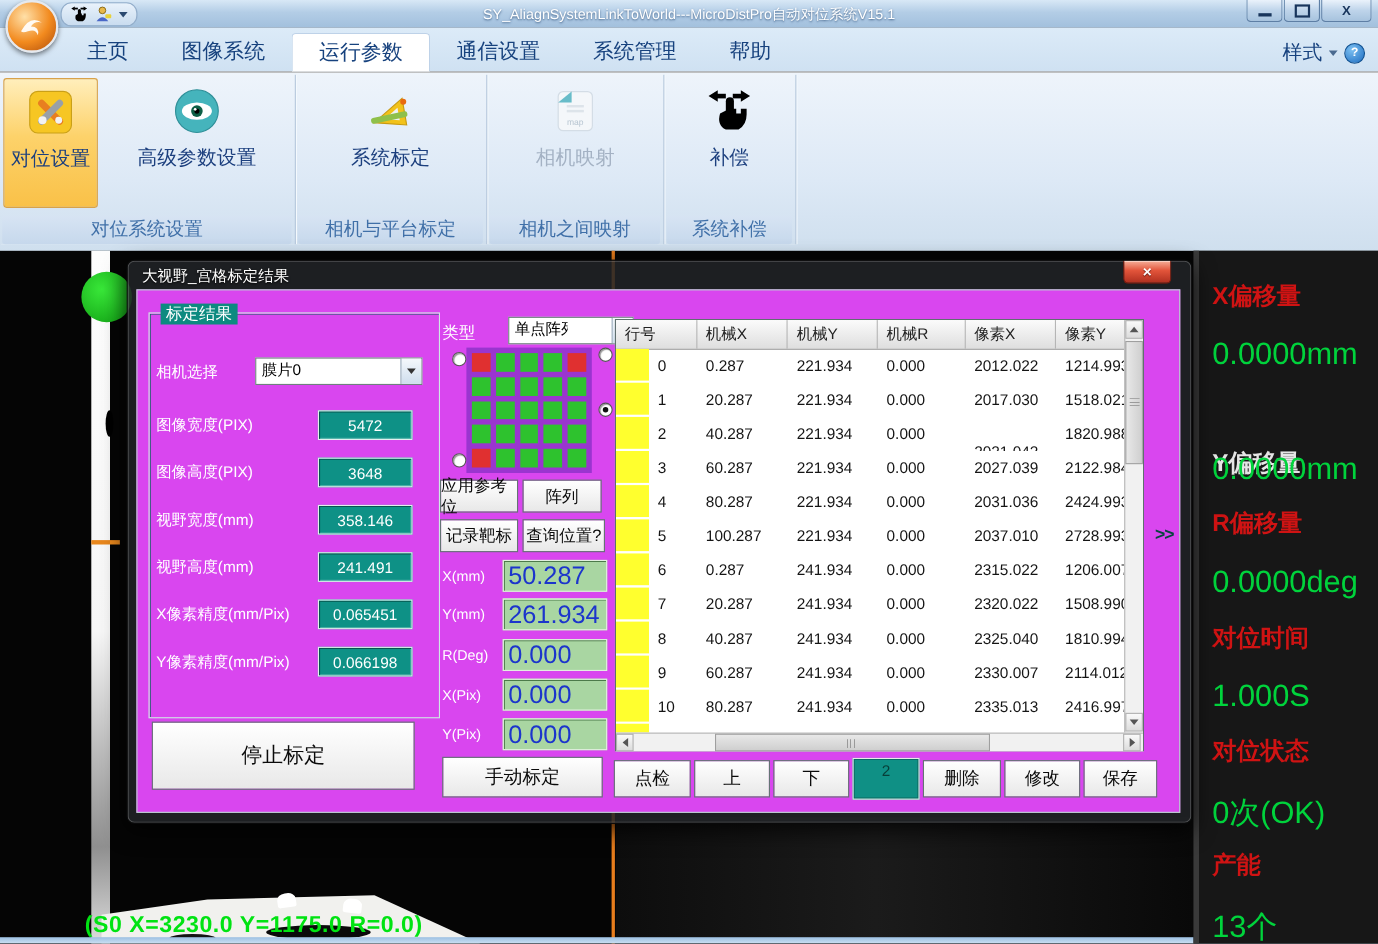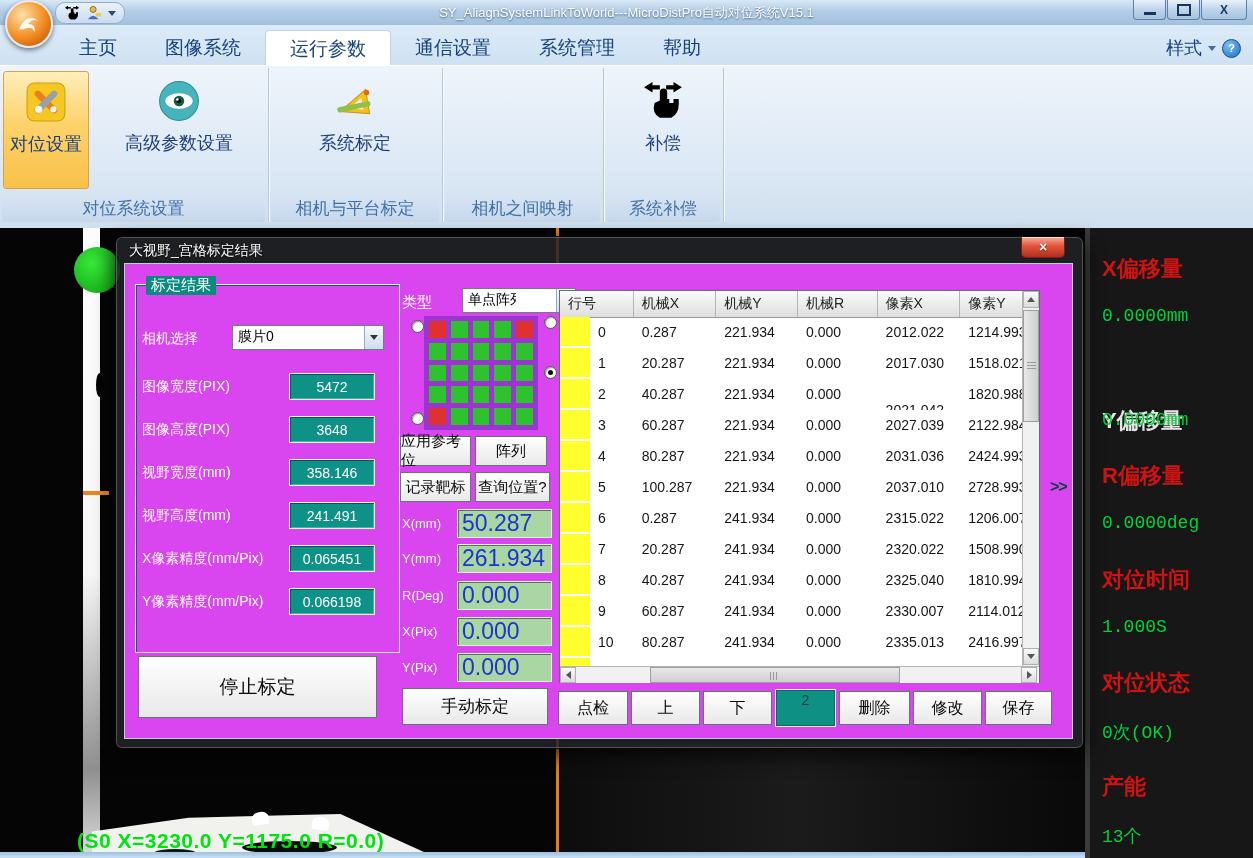--- a/index.html
+++ b/index.html
@@ -65,21 +65,21 @@
   .slab-blob2{position:absolute;left:62px;top:54px;width:42px;height:8px;background:#141414;border-radius:50%;}
   .wmark{position:absolute;width:17px;height:13px;background:#fff;border-radius:45% 45% 15% 15%;}
   .overlay-text{position:absolute;left:77px;top:572px;color:#00e312;font-size:21px;font-weight:600;
     line-height:27px;letter-spacing:.5px;white-space:pre;}
   .bottom-strip{position:absolute;left:0;top:624px;width:1253px;height:6px;
     background:linear-gradient(#9cc0e2,#cde1f3);}
   
   .status-panel{position:absolute;left:1085px;top:0;width:168px;height:630px;background:#171717;
     border-left:5px solid #3a3a3a;box-sizing:border-box;}
   .st-label{position:absolute;left:12px;font-size:22px;font-weight:600;color:#cf1313;}
-  .st-value{position:absolute;left:12px;font-size:18px;color:#00d33c;font-family:Liberation Mono, monospace;}
+  .st-value{position:absolute;left:12px;font-size:28px;color:#00d33c;}
   
   .dialog{position:absolute;left:115px;top:8px;width:967px;height:511px;border-radius:7px;
     background:rgba(34,36,40,.86);border:1px solid rgba(8,8,8,.9);
     box-shadow:0 6px 20px rgba(0,0,0,.75), inset 0 0 0 1px rgba(255,255,255,.22);z-index:20;}
   .dtitle{position:absolute;left:13px;top:5px;color:#fff;font-size:14px;text-shadow:0 1px 2px #000;}
   .dclose{position:absolute;right:18px;top:0;width:42px;height:20px;border:1px solid #7d1d10;border-top:none;
     border-radius:0 0 5px 5px;background:linear-gradient(#f7b09a,#e2543a 45%,#b03020);
     box-shadow:inset 0 1px 0 rgba(255,255,255,.6);color:#fff;font-size:14px;font-weight:bold;
     display:flex;align-items:center;justify-content:center;text-shadow:0 1px 1px #5c120a;}
   .dclient{position:absolute;left:8px;top:26px;width:949px;height:476px;background:#d946ef;
@@ -238,20 +238,32 @@
             <rect x="3" y="23" width="32" height="5" rx="2" fill="#8fc04a" transform="rotate(-12 19 26)"></rect>
             <circle cx="31" cy="12" r="2.6" fill="#e86a10"></circle>
           </svg>
         </div>
         <span>系统标定</span>
       </div>
       <div class="rcaption">相机与平台标定</div>
     </div>
 
     <div class="rgroup" style="left:443px;width:160px;">
+      <div class="rbtn disabled" style="left:10px;width:140px;">
+        <div class="ricon">
+          <svg width="40" height="40" viewBox="0 0 36 36">
+            <rect x="4" y="2" width="28" height="32" rx="4" fill="#f4f7fa" stroke="#d4dde6"></rect>
+            <path d="M4 11 L15 2 L15 11 Z" fill="#3aa8b8" opacity="0.75"></path>
+            <rect x="11" y="13" width="14" height="2" fill="#dde4ea"></rect>
+              <rect x="11" y="17" width="14" height="2" fill="#dde4ea"></rect>
+            <text x="18" y="29" font-size="7" fill="#b8c6d2" text-anchor="middle">map</text>
+          </svg>
+        </div>
+        <span>相机映射</span>
+      </div>
       <div class="rcaption">相机之间映射</div>
     </div>
 
     <div class="rgroup" style="left:604px;width:119px;">
       <div class="rbtn" style="left:9px;width:100px;">
         <div class="ricon">
           <svg width="42" height="42" viewBox="0 0 40 40">
             <path d="M2 7 l8 -5 v10 Z M38 7 l-8 -5 v10 Z" fill="#000"></path>
             <rect x="9" y="5" width="8" height="4" fill="#000"></rect>
               <rect x="23" y="5" width="8" height="4" fill="#000"></rect>

